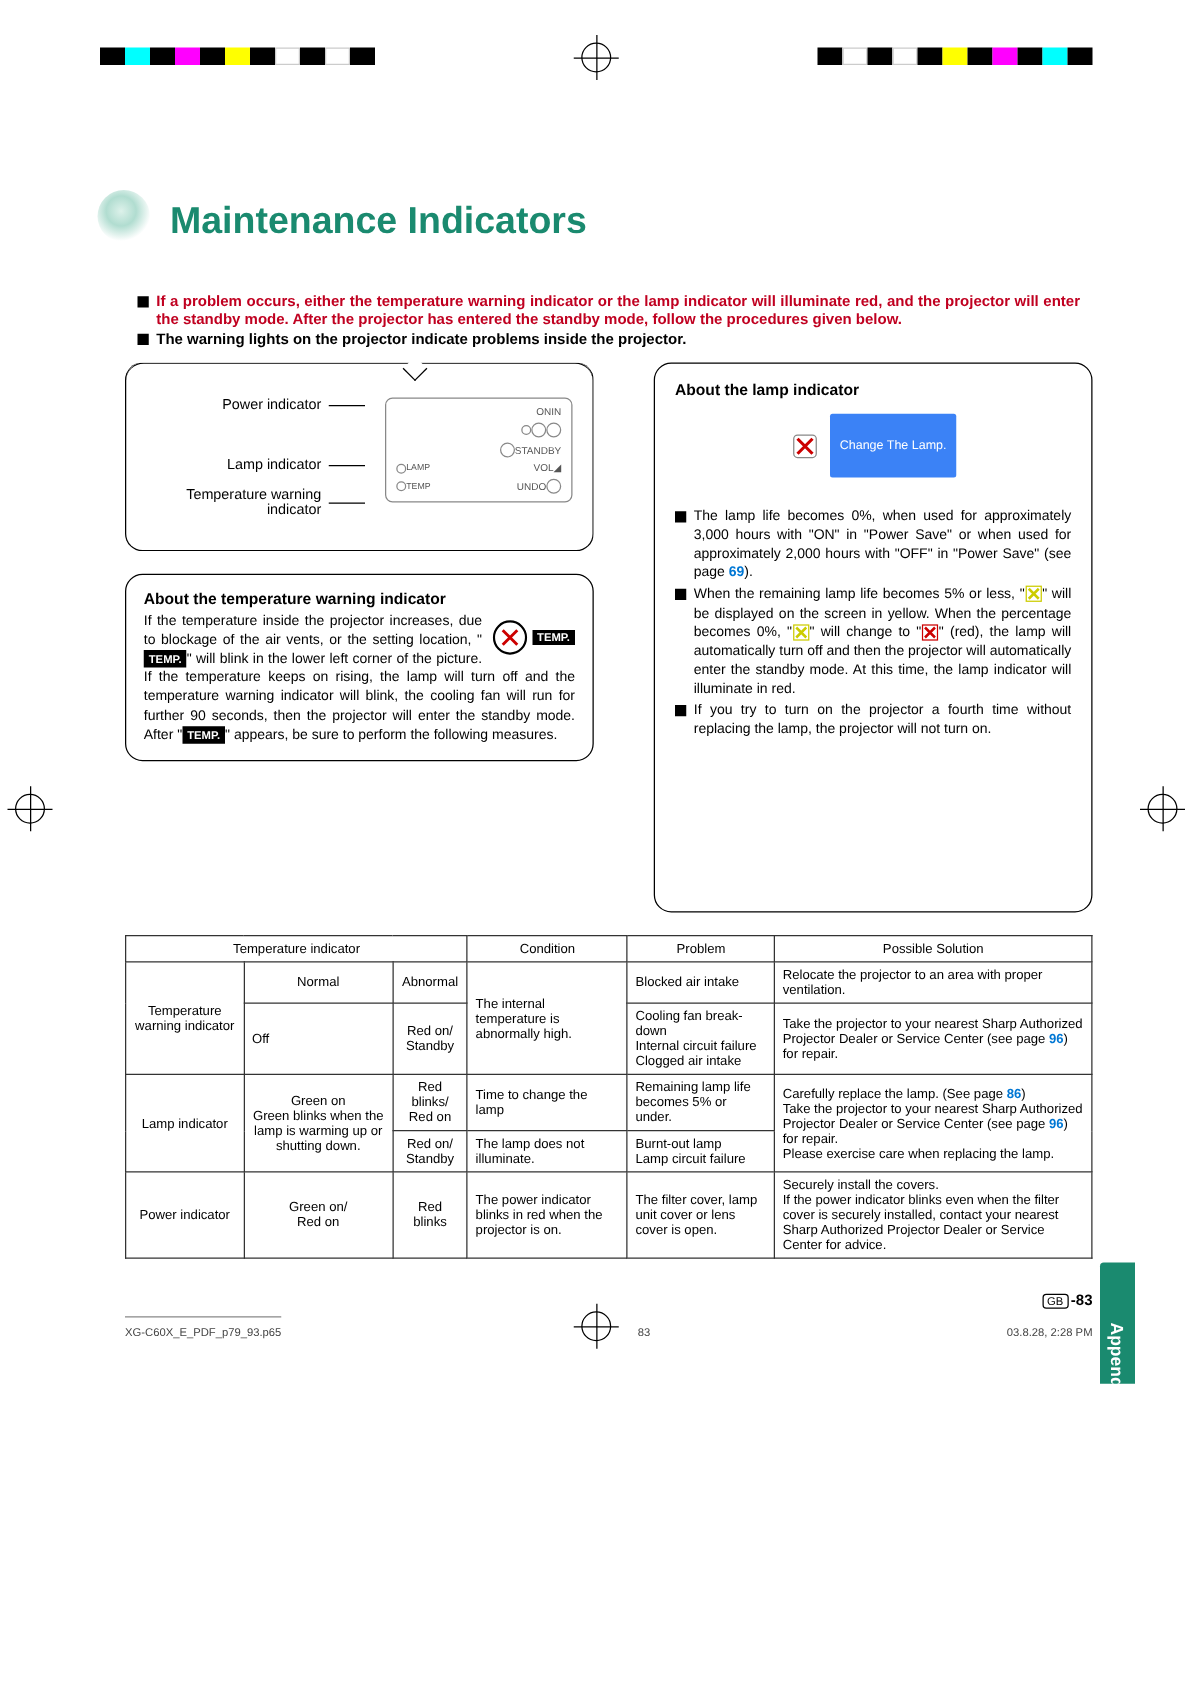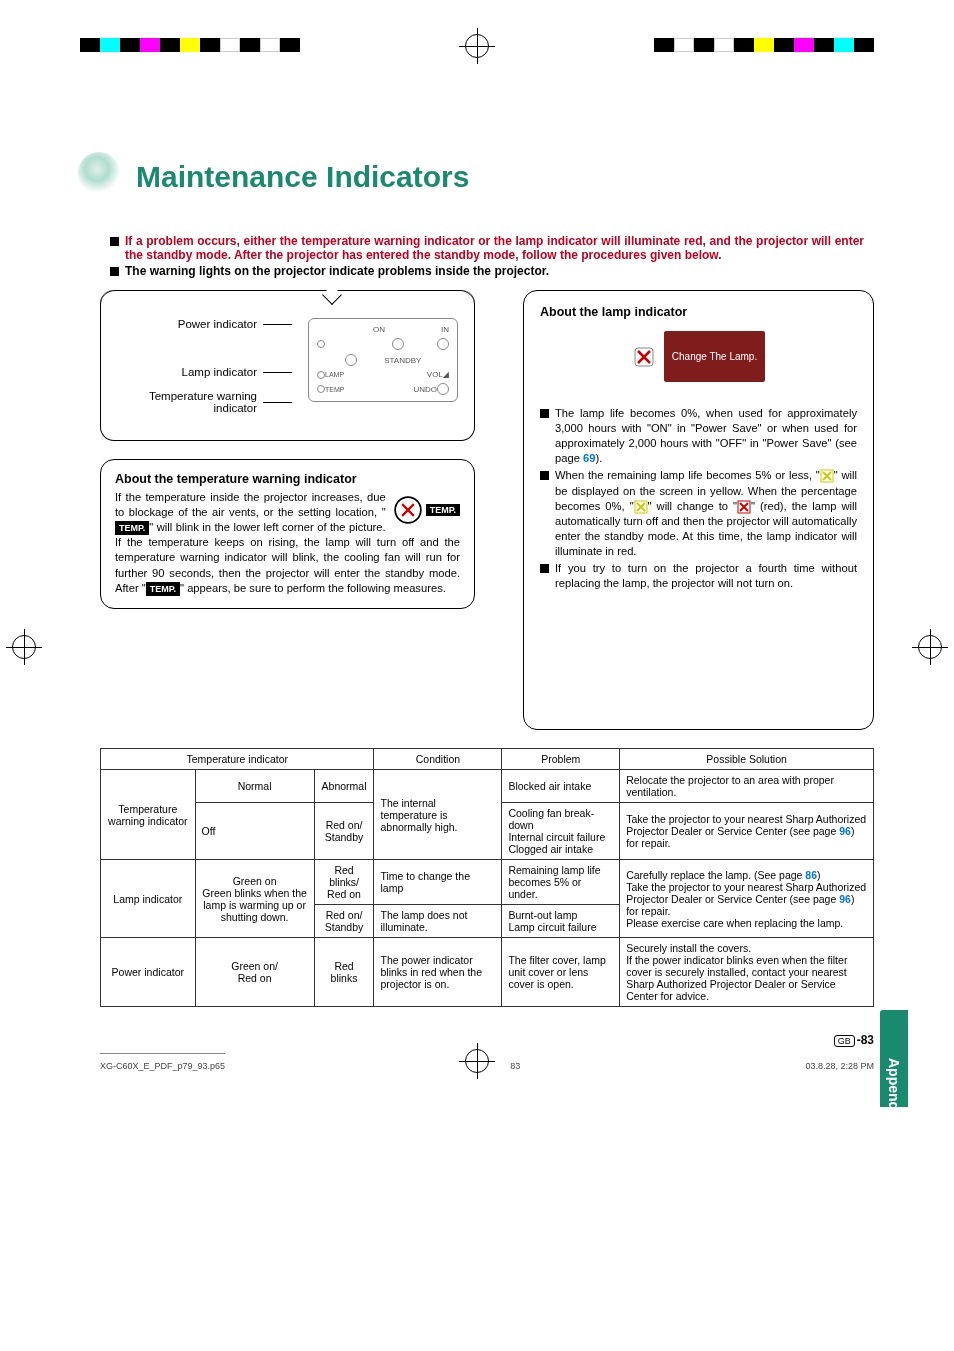--- a/index.html
+++ b/index.html
@@ -59,21 +59,21 @@
     position: relative; margin-bottom: 18px;
   }
   .diagram-row { display:flex; align-items:center; justify-content:space-between; margin-bottom:12px; }
   .diag-label { font-size:11.5px; text-align:right; width:140px; }
   .diag-line { flex:1; border-top:1px solid #000; margin:0 6px; }
   .panel {
     width: 150px; border:1px solid #888; border-radius:6px;
     padding:6px 8px; background:#fff; font-size:8px; color:#555;
     display:flex; flex-direction:column; gap:4px;
   }
-  .panel-row{display:flex;align-items:center;justify-content:space-between;}
+  .panel-row{display:flex;align-items:center;justify-content:flex-end;}
   .dot{width:8px;height:8px;border-radius:50%;border:1px solid #888;display:inline-block;}
   .btn-o{width:12px;height:12px;border:1px solid #888;border-radius:50%;display:inline-block;}
   .temp-box {
     border:1px solid #000; border-radius:14px; padding:12px 14px;
   }
   .box-head{font-weight:bold; font-size:12.5px; margin-bottom:4px;}
   .temp-body{font-size:11.2px; line-height:1.35; text-align:justify;}
   .temp-badge{display:inline-block;background:#000;color:#fff;font-size:9px;padding:1px 4px;font-weight:bold;}
   .temp-iconbox{
     float:right; margin:6px 0 4px 8px; display:flex; align-items:center; gap:4px;
@@ -83,21 +83,21 @@
   .lamp-box{
     border:1px solid #000;border-radius:14px;padding:14px 16px;
     min-height: 440px;
     margin-left: 24px;
   }
   .lamp-banner{
     display:flex; align-items:center; gap:8px; justify-content:center;
     margin:12px 0 24px 0;
   }
   .lamp-glyph{width:24px;height:24px;}
-  .lamp-btn{background:#7f1d1d;color:#fff;font-size:10px;padding:20px 8px;border-radius:2px;}
+  .lamp-btn{background:#3b82f6;color:#fff;font-size:10px;padding:20px 8px;border-radius:2px;}
   .lamp-list li{list-style:none;display:flex;gap:6px;margin-bottom:2px;font-size:11.2px;line-height:1.35;text-align:justify;}
   .lamp-glyph-s{width:14px;height:14px;display:inline-block;vertical-align:middle;}
   .bluelink{color:#0077d4;font-weight:bold;}
 
   
   table.mt {
     width:100%; border-collapse:collapse; margin-top:18px; font-size:10.5px;
   }
   table.mt td, table.mt th {
     border:1px solid #333; padding:4px 6px; vertical-align:middle;

